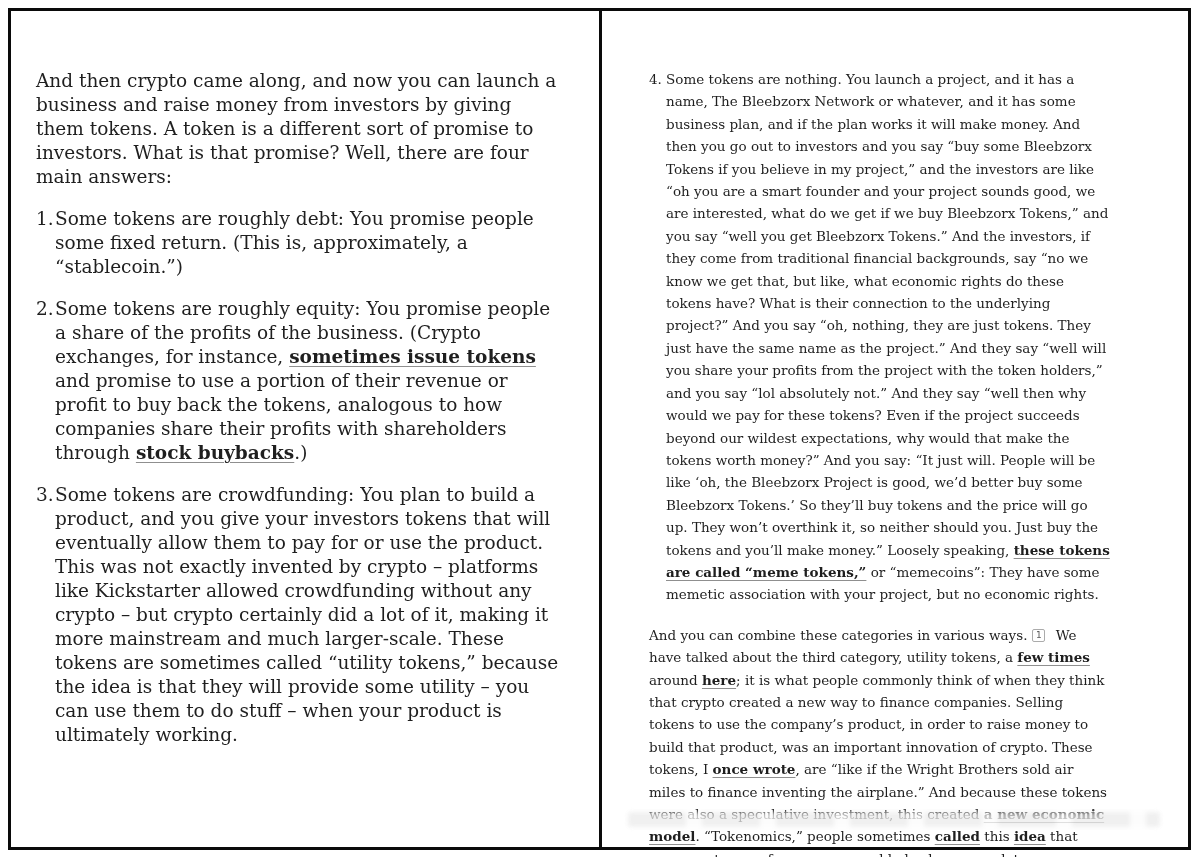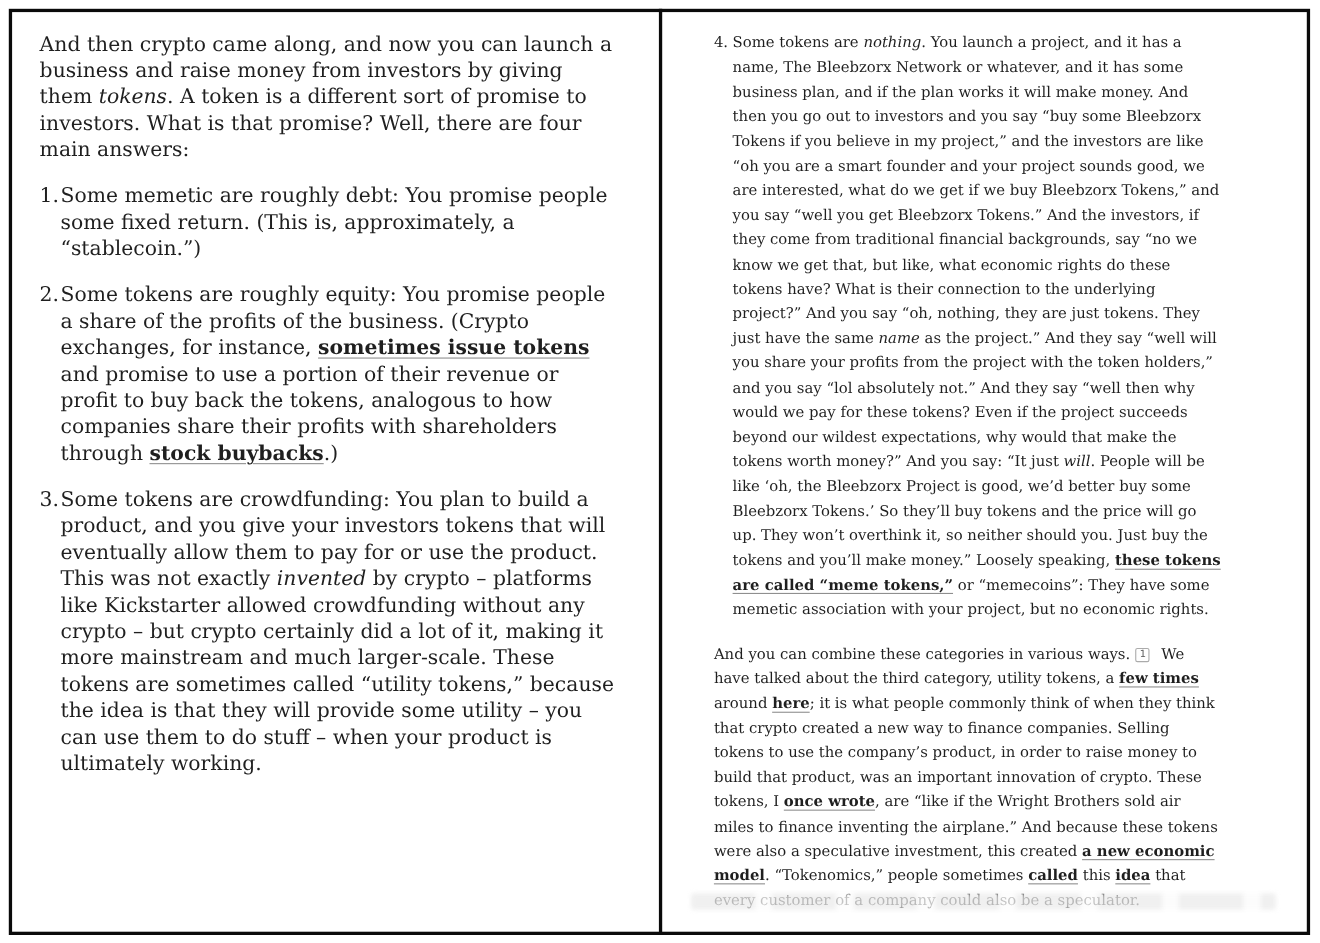--- a/index.html
+++ b/index.html
@@ -8,29 +8,29 @@
   }
   html,body{margin:0;padding:0;background:var(--background);}
   .canvas{
     position:relative;width:1200px;height:857px;background:var(--background);
     font-family:"DejaVu Serif", "Liberation Serif", serif;color:var(--text);
     overflow:hidden;
   }
   .frame{position:absolute;left:8px;top:8px;width:1183px;height:842px;
     border:3px solid var(--border);box-sizing:border-box;}
   .divider{position:absolute;left:599px;top:8px;width:3px;height:842px;background:var(--border);}
-  .col{position:absolute;text-align:left;}
+  .col{position:absolute;text-align:left;margin-top:40px;}
   .col-left{left:36px;top:29px;width:529px;font-size:18.5px;line-height:24px;}
   .col-right{left:649px;top:28px;width:462px;font-size:13.5px;line-height:22.4px;}
   .para{margin:0 0 18px 0;}
   .list-item{position:relative;margin:0 0 18px 0;}
   .col-left .list-item{padding-left:19px;}
   .col-right .list-item{padding-left:17px;}
   .num{position:absolute;left:0;top:0;}
-  .it{font-style:italic;}
+  .it{}
   .lnk{text-decoration:underline;text-decoration-color:var(--link-underline);
     text-underline-offset:3px;text-decoration-thickness:1px;cursor:pointer;font-weight:bold;}
   .fnref{
     display:inline-block;box-sizing:border-box;min-width:13px;height:13px;
     border:1px solid var(--footnote-border);border-radius:2px;
     font-size:9px;line-height:11px;text-align:center;color:var(--footnote-text);
     position:relative;top:-2px;margin:0 6px 0 5px;padding:0 1px;cursor:pointer;
     font-family:"DejaVu Sans", "Liberation Sans", sans-serif;
   }
   .faded-line{
@@ -44,21 +44,21 @@
 
 <div class="canvas">
   <div class="frame"></div>
   <div class="divider"></div>
 
   <div class="col col-left">
     <p class="para"><span>And then crypto came along, and now you can launch a business and raise money from investors by giving them </span><span class="it">tokens</span><span>. A token is a different sort of promise to investors. What is that promise? Well, there are four main answers:</span></p>
 
     <div class="list-item">
       <span class="num">1.</span>
-      <span class="body"><span>Some memetic are roughly debt: You promise people some fixed return. (This is, approximately, a “stablecoin.”)</span></span>
+      <span class="body"><span>Some tokens are roughly debt: You promise people some fixed return. (This is, approximately, a “stablecoin.”)</span></span>
     </div>
 
     <div class="list-item">
       <span class="num">2.</span>
       <span class="body"><span>Some tokens are roughly equity: You promise people a share of the profits of the business. (Crypto exchanges, for instance, </span><span class="lnk">sometimes issue tokens</span><span> and promise to use a portion of their revenue or profit to buy back the tokens, analogous to how companies share their profits with shareholders through </span><span class="lnk">stock buybacks</span><span>.)</span></span>
     </div>
 
     <div class="list-item">
       <span class="num">3.</span>
       <span class="body"><span>Some tokens are crowdfunding: You plan to build a product, and you give your investors tokens that will eventually allow them to pay for or use the product. This was not exactly </span><span class="it">invented</span><span> by crypto – platforms like Kickstarter allowed crowdfunding without any crypto – but crypto certainly did a lot of it, making it more mainstream and much larger-scale. These tokens are sometimes called “utility tokens,” because the idea is that they will provide some utility – you can use them to do stuff – when your product is ultimately working.</span></span>

